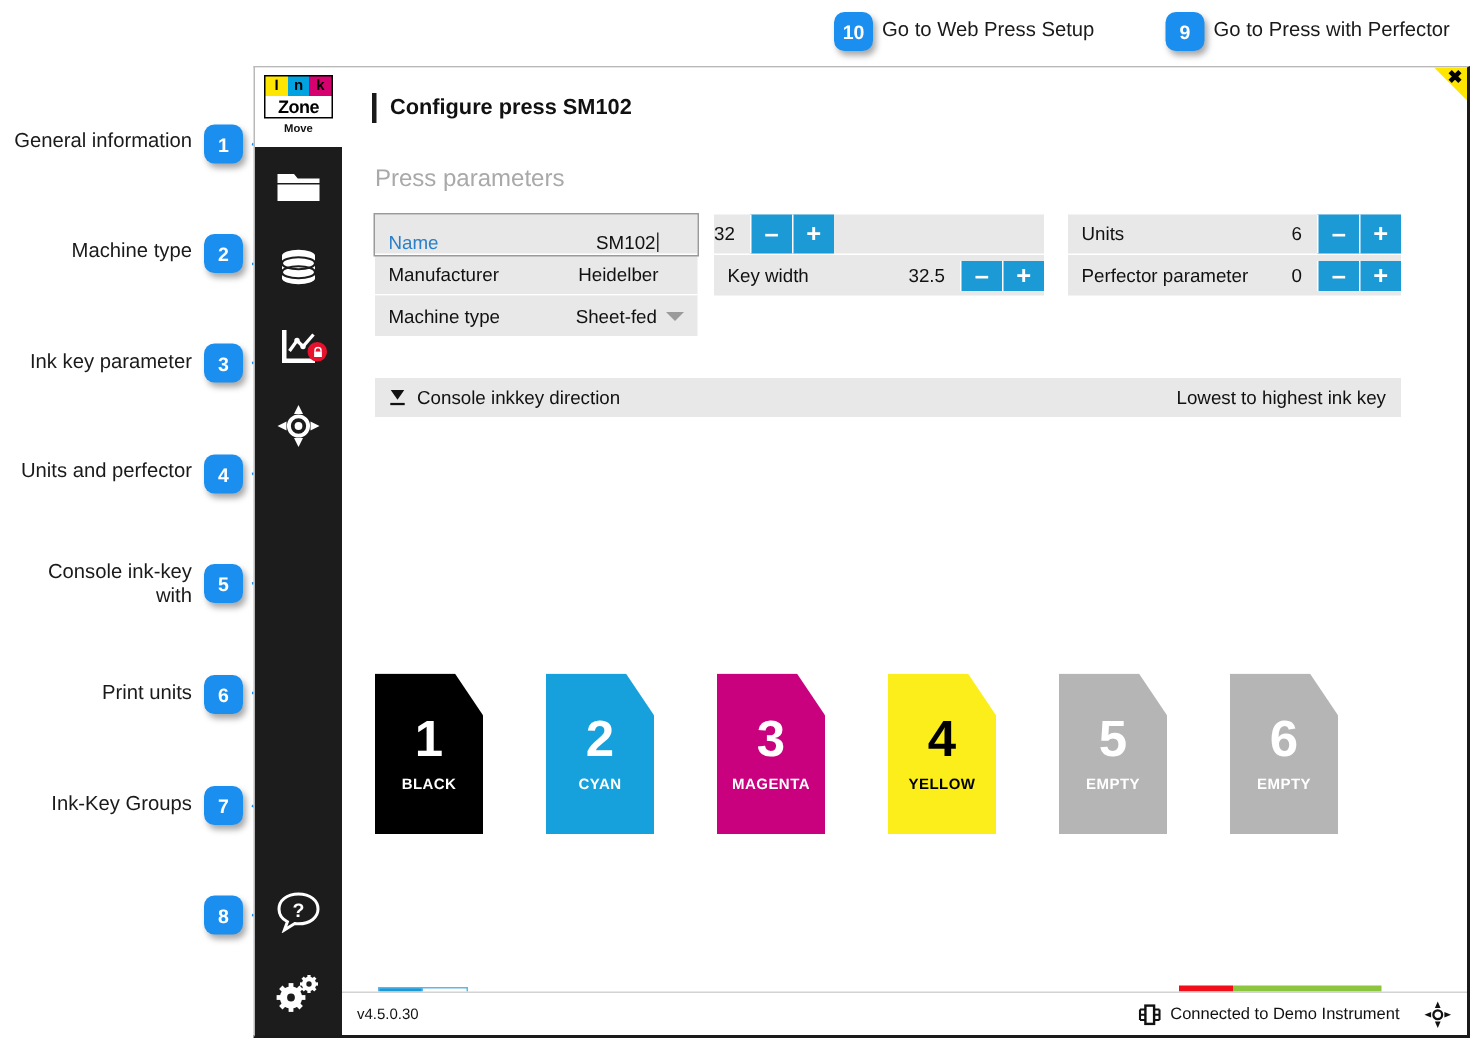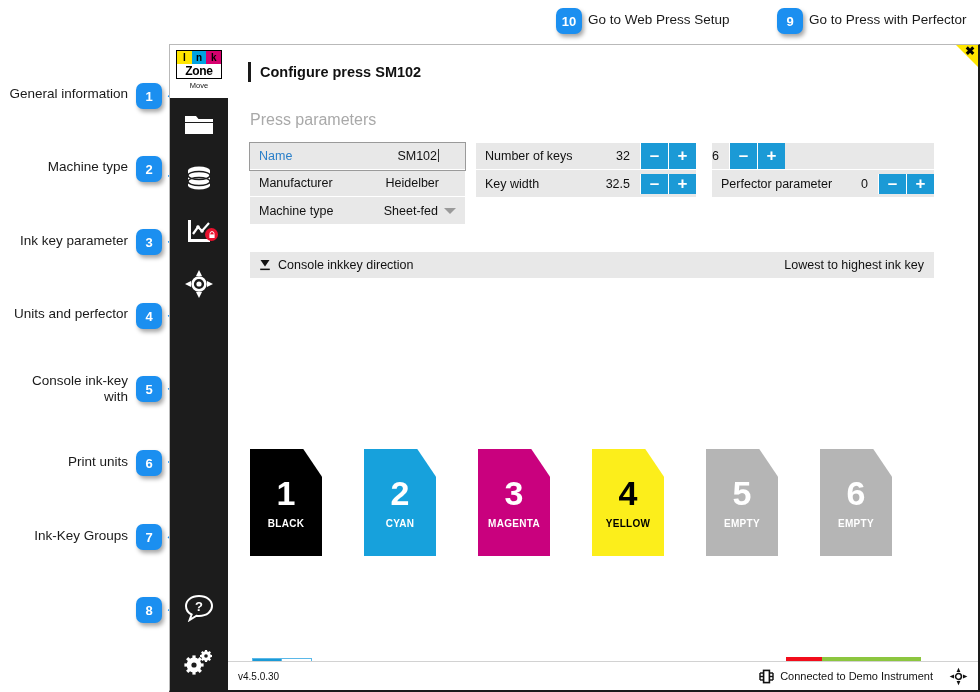--- a/index.html
+++ b/index.html
@@ -76,21 +76,21 @@
     flex:1; display:flex; align-items:center; justify-content:center;
     font-size:10px; font-weight:bold; line-height:13px; color:#000;
   }
   .lg-i { background:#ffe600; }
   .lg-n { background:#00a3e0; }
   .lg-k { background:#d6006e; }
   .logo-row2 {
     background:#fff; color:#000; font-size:12px; font-weight:bold;
     text-align:center; line-height:14px; letter-spacing:-0.3px;
   }
-  #logo-move { font-size:7.5px; font-weight:normal; color:#111; margin-top:2px; }
+  #logo-move { font-size:7.5px; font-weight:bold; color:#111; margin-top:2px; }
 
   
   #titlebar {
     position: absolute; left: 58px; top: 0; right: 0; height: 53px;
     background: #fff;
     display: flex; align-items: center;
   }
   #title-accent { width: 3px; height: 20px; background: #1a1a1a; margin-left: 20px; }
   #title-text { font-size: 14.5px; font-weight: bold; color: #111; margin-left: 9px; }
 
@@ -130,21 +130,21 @@
   .fgroup { position: absolute; }
   .frow {
     display: flex; align-items: center;
     background: #e8e8e8;
     height: 27px;
     border-bottom: 1px solid #fff;
   }
   .frow:last-child { border-bottom: none; }
   .frow .lbl { font-size: 12.5px; color:#111; padding-left: 9px; flex: 1; white-space: nowrap; }
   .frow .val { font-size: 12.5px; color:#111; padding-right: 26px; white-space: nowrap; }
-  .frow.active { outline: 1px solid #9a9a9a; }
+  .frow.active { outline: 1px solid #9a9a9a; align-items: flex-end; }
   .frow.active .lbl { color:#2a7fc9; }
   .caret-val { display:flex; align-items:center; gap:6px; padding-right:9px; }
   .caret { width:0;height:0;border-left:6px solid transparent;border-right:6px solid transparent;border-top:6px solid #9a9a9a; }
   .text-caret { display:inline-block; width:1px; height:13px; background:#333; margin-left:1px; vertical-align:-2px; }
 
   .stepgroup { background:#e8e8e8; }
   .steprow { display:flex; align-items:stretch; height:27px; border-bottom:1px solid #fff; }
   .steprow:last-child { border-bottom:none;align-items:center; }
   .steprow .lbl { font-size:12.5px; color:#111; padding-left:9px; display:flex; align-items:center; flex:1; white-space:nowrap; }
   .steprow .val { font-size:12.5px; color:#111; padding-right:10px; display:flex; align-items:center; }
@@ -370,35 +370,35 @@
           <div class="lbl">Machine type</div>
           <div class="caret-val">
             <span class="val" style="padding-right:0;">Sheet-fed</span>
             <span class="caret"></span>
           </div>
         </div>
       </div>
 
       <div class="fgroup stepgroup" style="left:248px; top:45px; width:220px;">
         <div class="steprow">
-          <div class="lbl">Number of keys</div>
           <div class="val">32</div>
           <div class="stepbtn">–</div>
           <div class="stepbtn">+</div>
         </div>
         <div class="steprow">
           <div class="lbl">Key width</div>
           <div class="val">32.5</div>
           <div class="stepbtn">–</div>
           <div class="stepbtn">+</div>
         </div>
       </div>
 
       <div class="fgroup stepgroup" style="left:484px; top:45px; width:222px;">
         <div class="steprow">
+          <div class="lbl">Units</div>
           <div class="val">6</div>
           <div class="stepbtn">–</div>
           <div class="stepbtn">+</div>
         </div>
         <div class="steprow">
           <div class="lbl">Perfector parameter</div>
           <div class="val">0</div>
           <div class="stepbtn">–</div>
           <div class="stepbtn">+</div>
         </div>

